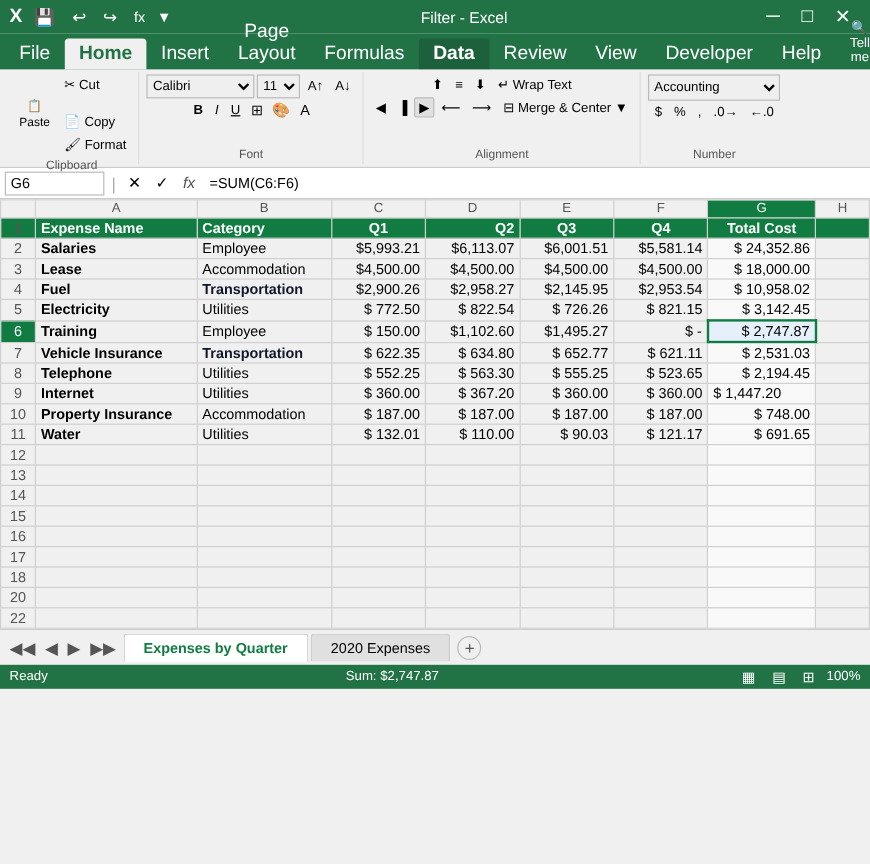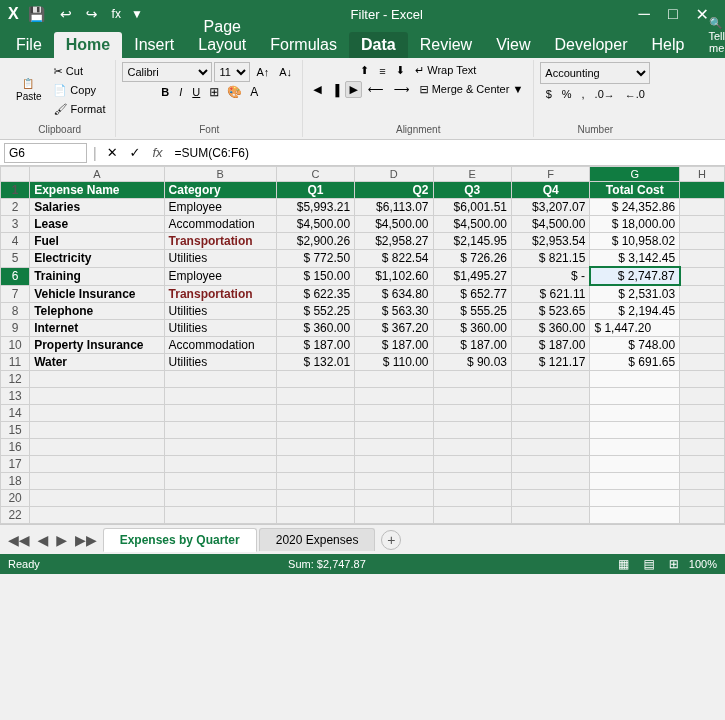--- a/index.html
+++ b/index.html
@@ -196,21 +196,21 @@
 
     
     .selected-cell {
       background: #e6f0fb !important;
       border: 2px solid #107c41 !important;
     }
     .selected-row-num {
       background: #107c41 !important;
       color: white !important;
     }
-    .cat-transportation { color: #7f1d1d; font-weight: bold; }
+    .cat-transportation { color: #0f172a; font-weight: bold; }
 
     
     .expense-name { font-weight: bold; color: #000; }
 
     
     .sheet-tabs-bar {
       display: flex;
       align-items: center;
       background: #f0f0f0;
       border-top: 1px solid #ccc;
@@ -310,21 +310,21 @@
 <div class="ribbon">
 
   <div class="ribbon-group">
     <div class="ribbon-row">
       <button class="rb-btn large">
         <span>📋</span>
         <span style="font-size:10px;">Paste</span>
       </button>
       <div style="display:flex;flex-direction:column;gap:2px;">
         <button class="rb-btn" style="font-size:11px;">✂ Cut</button>
-        <button class="rb-btn" style="font-size:11px;">📄 Copy</button>
+        <button class="rb-btn" style="font-size:11px;margin-top:12px;">📄 Copy</button>
         <button class="rb-btn" style="font-size:11px;">🖌 Format</button>
       </div>
     </div>
     <div class="ribbon-group-label">Clipboard</div>
   </div>
 
   <div class="ribbon-group">
     <div class="ribbon-row">
       <select class="font-select">
         <option>Calibri</option>
@@ -427,21 +427,21 @@
           <td style="background:#107c41;"></td>
         </tr>
 
         <tr>
           <td class="row-num">2</td>
           <td class="expense-name">Salaries</td>
           <td>Employee</td>
           <td style="text-align:right;">$5,993.21</td>
           <td style="text-align:right;">$6,113.07</td>
           <td style="text-align:right;">$6,001.51</td>
-          <td style="text-align:right;">$3,207.07</td>
+          <td style="text-align:right;">$5,581.14</td>
           <td style="text-align:right;background:#f9f9f9;">$ 24,352.86</td>
           <td></td>
         </tr>
 
         <tr>
           <td class="row-num">3</td>
           <td class="expense-name">Lease</td>
           <td>Accommodation</td>
           <td style="text-align:right;">$4,500.00</td>
           <td style="text-align:right;">$4,500.00</td>

